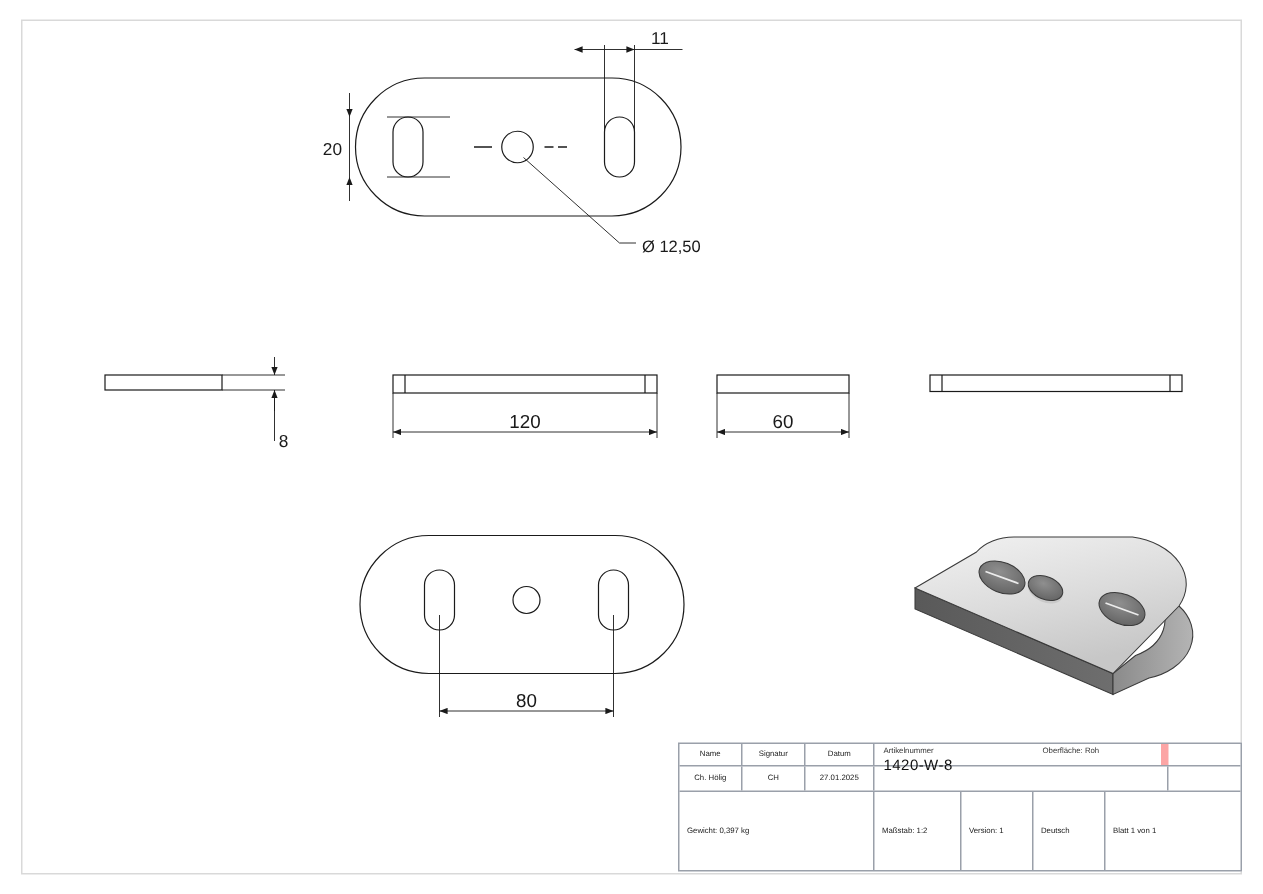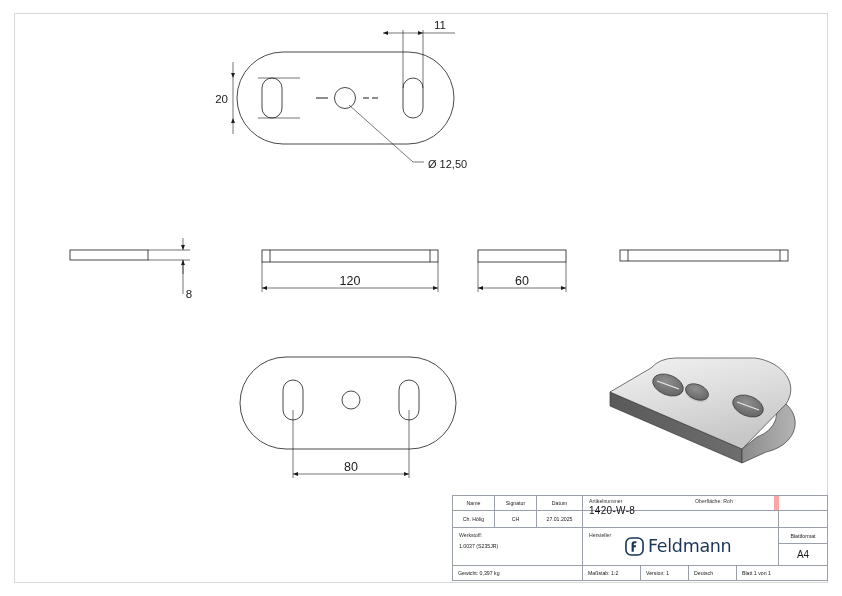--- a/index.html
+++ b/index.html
@@ -278,41 +278,20 @@
     </div>
 
     <div class="tb-row r2 hline">
       <div class="tb-cell center w-name">Ch. Hölig</div>
       <div class="tb-cell center w-sig">CH</div>
       <div class="tb-cell center w-date">27.01.2025</div>
       <div class="tb-cell w-rest"></div>
       <div class="tb-cell last w-fmt"></div>
     </div>
 
-    <div class="tb-row r3 hline">
-      <div class="mat-cell">
-        <span class="mat-label">Werkstoff:</span>
-        <span class="mat-value">1.0037 (S235JR)</span>
-      </div>
-      <div class="maker-cell">
-        <span class="maker-label">Hersteller</span>
-        <span class="logo-wrap">
-          <svg class="logo-mark" viewBox="0 0 40 40">
-            <rect x="2" y="2" width="36" height="36" rx="11" ry="11" fill="none" stroke="#1b3557" stroke-width="3.4"></rect>
-            <path d="M24 9 h-4.5 c-3.6 0 -5.6 2.2 -5.6 5.6 V31 h4.6 V21.5 h4.6 v-4.2 h-4.6 v-2.4
-                     c0 -1 .6 -1.6 1.7 -1.6 H24 Z" fill="#1b3557"></path>
-          </svg>
-          <span class="logo-text">Feldmann</span>
-        </span>
-      </div>
-      <div class="fmt-cell">
-        <div class="fmt-top">Blattformat</div>
-        <div class="fmt-bot">A4</div>
-      </div>
-    </div>
 
     <div class="tb-row r4">
       <div class="tb-cell c-weight">Gewicht: 0,397 kg</div>
       <div class="tb-cell c-scale">Maßstab: 1:2</div>
       <div class="tb-cell c-version">Version: 1</div>
       <div class="tb-cell c-lang">Deutsch</div>
       <div class="tb-cell last c-sheet">Blatt 1 von 1</div>
     </div>
 
   </div>

